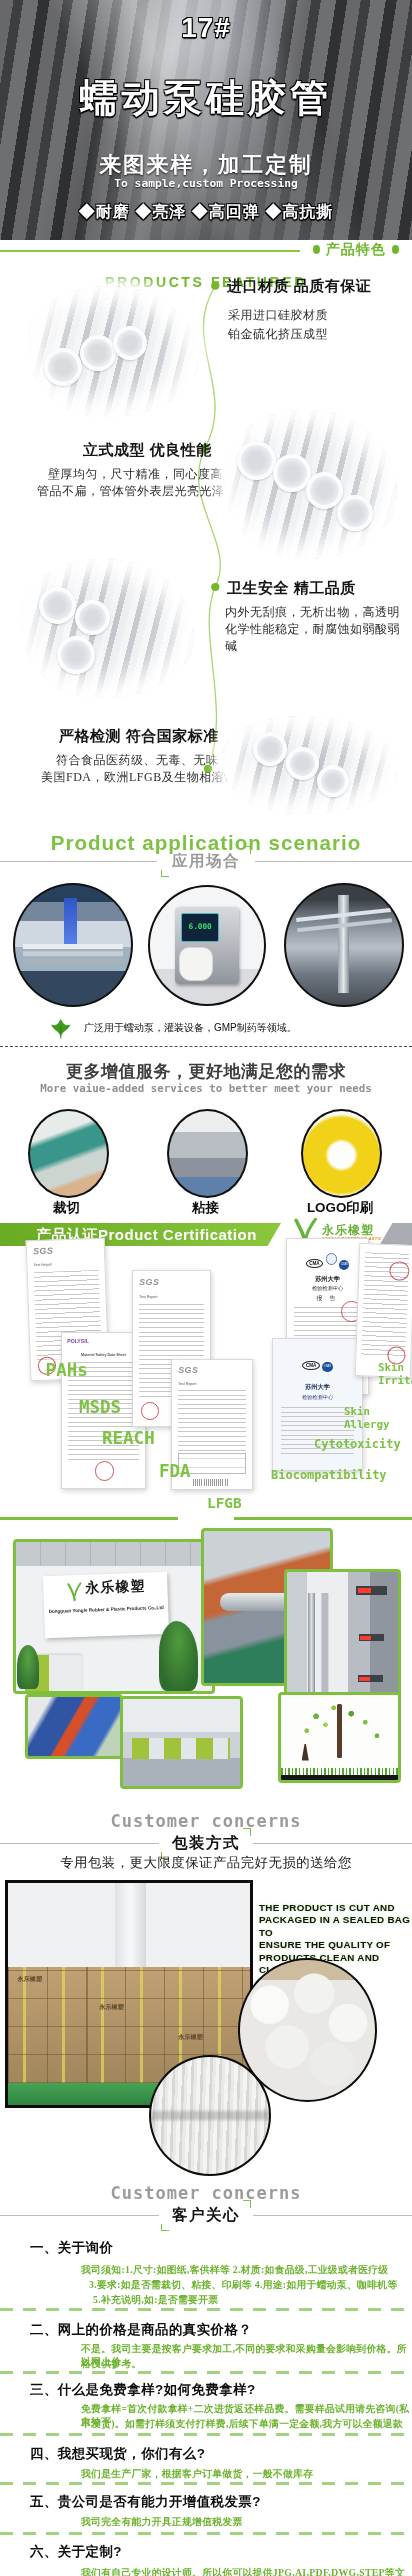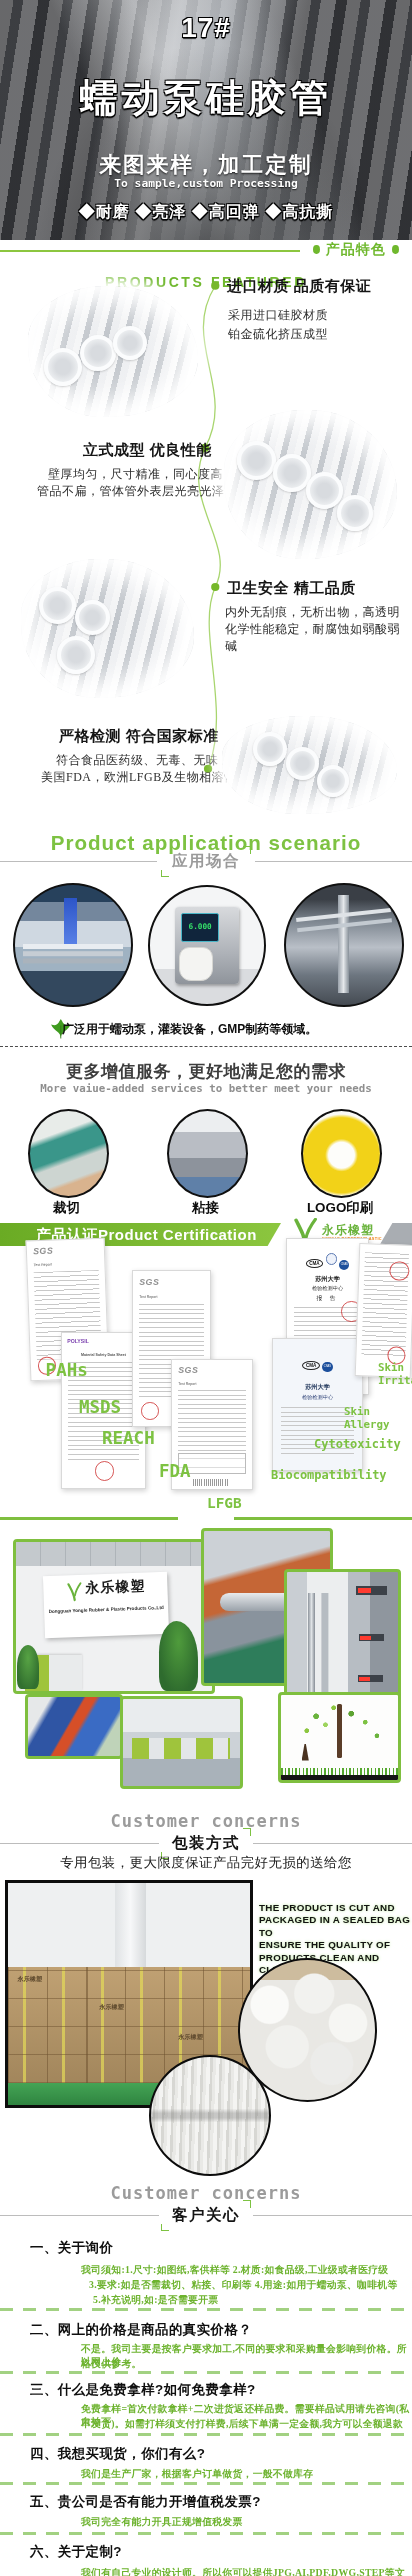--- a/index.html
+++ b/index.html
@@ -40,21 +40,21 @@
   .f-title{font-size:15px;font-weight:bold;color:#151515;letter-spacing:0.5px;}
   .f-desc{font-size:12px;color:#2e2e2e;font-family:"Liberation Serif",serif;letter-spacing:0.5px;}
 
   
   .app-en{top:831px;font-size:20.6px;font-weight:bold;color:#7dc242;letter-spacing:1px;}
   .hdr-wrap{display:inline-block;position:relative;}
   .corner-tr{position:absolute;top:-5.2px;right:-11.3px;width:7.7px;height:6.7px;border-top:1.5px solid #7dc242;border-right:1.5px solid #7dc242;}
   .corner-bl{position:absolute;bottom:-5.2px;left:-11.3px;width:7.7px;height:6.7px;border-bottom:1.5px solid #7dc242;border-left:1.5px solid #7dc242;}
   .hline{height:1px;background:#bcbcbc;}
   .oval{border:2.6px solid #101010;border-radius:50%;overflow:hidden;background:#dfe3e7;}
-  .leaf-note{top:1021px;left:62px;font-size:12px;font-weight:bold;color:#0d0d0d;}
+  .leaf-note{top:1021px;left:84px;font-size:10px;font-weight:normal;color:#0d0d0d;}
   .dash-gray{top:1046px;left:0;width:412px;border-top:1.5px dashed #4d4d4d;}
 
   
   .svc-title{top:1060px;font-size:17px;font-weight:bold;color:#3d3d3d;letter-spacing:0.5px;}
   .svc-sub{top:1082px;font-size:10.8px;font-weight:bold;color:#8f8f8f;font-family:"DejaVu Sans Mono",monospace;}
   .svc-label{top:1199px;font-size:13.4px;font-weight:bold;color:#0d0d0d;text-align:center;}
 
   
   .cert-banner{top:1223px;left:0;width:281px;height:23px;background:linear-gradient(90deg,#6aab24,#8cc63f);
     clip-path:polygon(0 0,100% 0,calc(100% - 13.4px) 100%,0 100%);color:#fff;font-size:15px;font-weight:bold;

